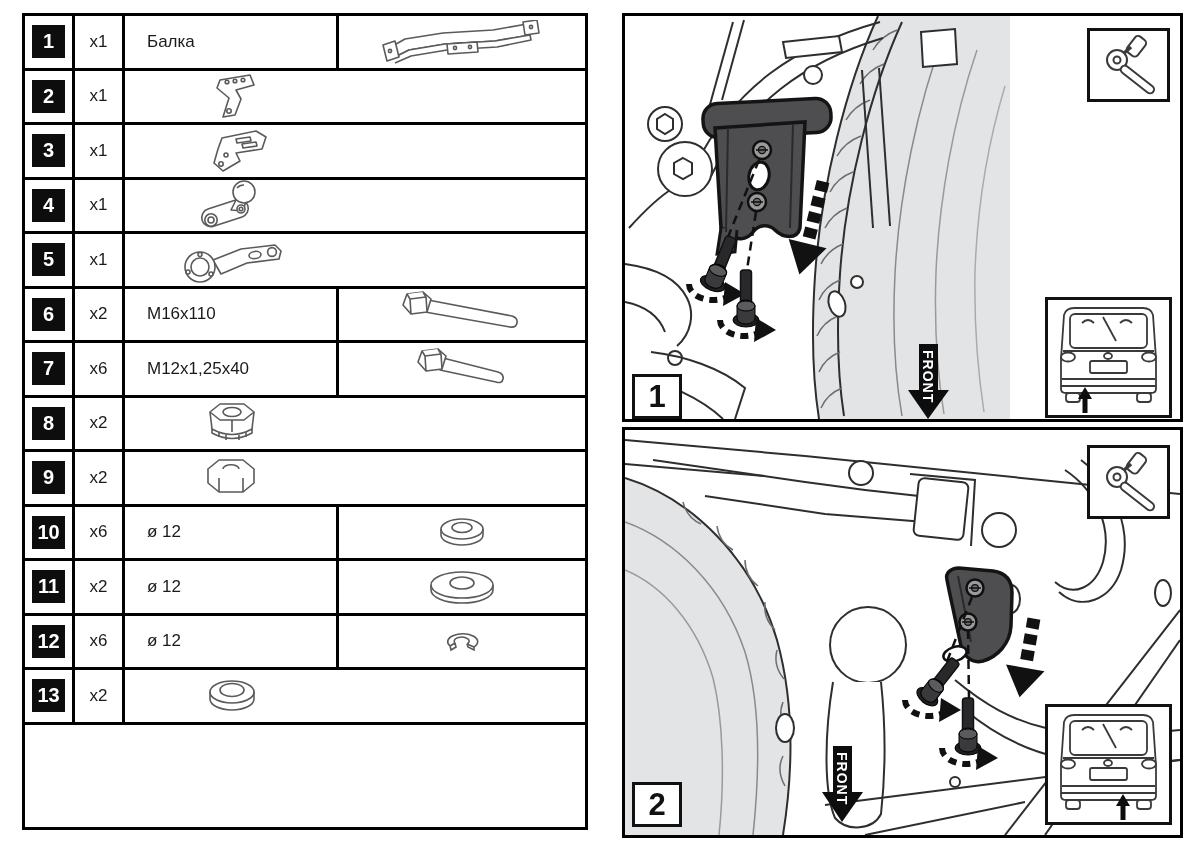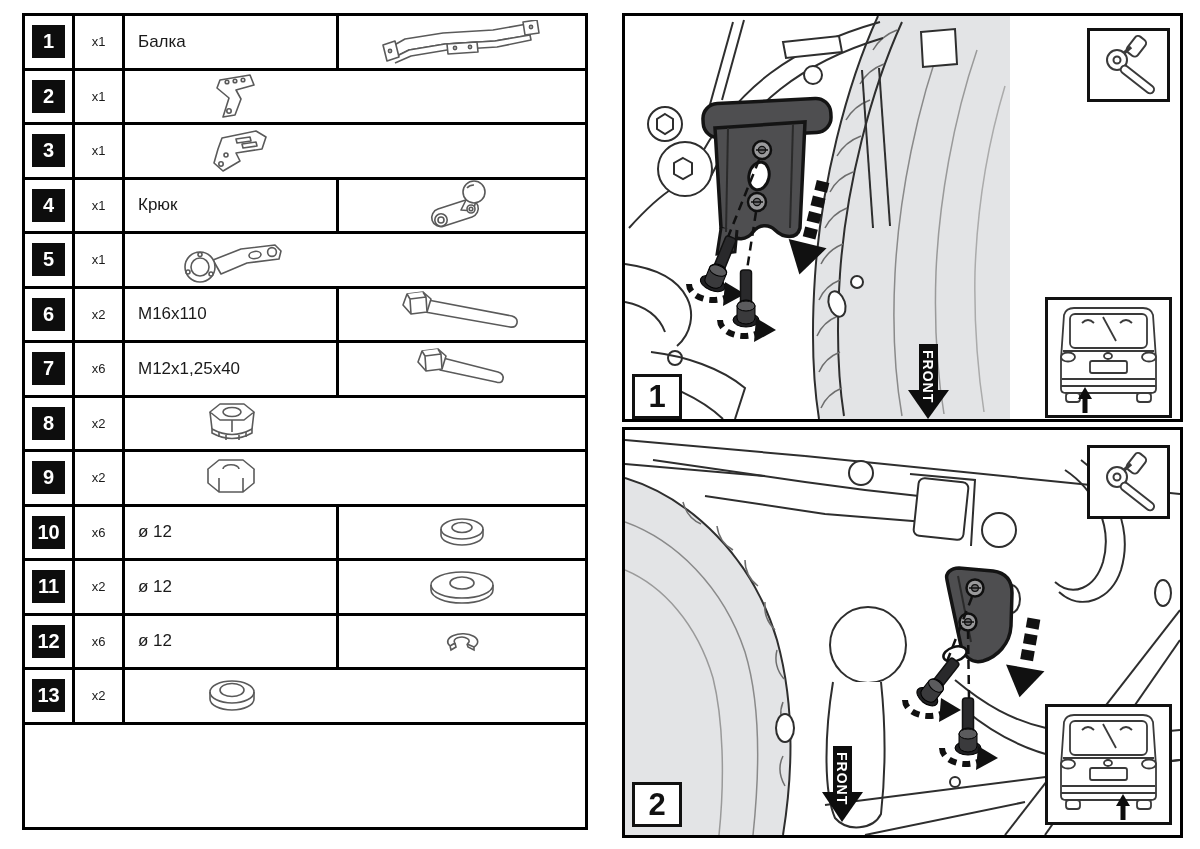--- a/index.html
+++ b/index.html
@@ -8,22 +8,22 @@
 
   
   .parts-table{position:absolute;left:22px;top:13px;width:566px;height:817px;
     border:3px solid #000;background:#fff;display:flex;flex-direction:column;box-sizing:border-box;}
   .prow{display:grid;grid-template-columns:50px 50px 214px 1fr;
     height:51.5px;flex:0 0 auto;border-bottom:3px solid #000;}
   .prow-footer{flex:1 1 auto;border-bottom:none;display:block;height:auto;}
   .cell{display:flex;align-items:center;box-sizing:border-box;border-right:3px solid #000;overflow:hidden;}
   .c-num,.c-qty,.c-icon{justify-content:center;}
   .c-icon{border-right:none;}
-  .c-name{padding-left:13px;font-size:17px;}
-  .c-qty{font-size:13px;}
+  .c-name{padding-left:22px;font-size:17px;}
+  .c-qty{font-size:17px;}
   .badge{display:flex;align-items:center;justify-content:center;background:#0d0d0d;color:#fff;
     min-width:33px;height:33px;padding:0 4px;font-size:20px;font-weight:bold;box-sizing:border-box;}
   .part-svg{display:block;}
 
   
   .panel{position:absolute;left:622px;width:561px;border:3px solid #000;background:#fff;box-sizing:border-box;}
   #panel1{top:13px;height:409px;}
   #panel2{top:427px;height:411px;}
   .scene{position:absolute;left:0;top:0;width:100%;height:100%;}
 
@@ -108,21 +108,20 @@
         </g>
       </svg>
     </div>
   </div>
 
   <div class="prow">
     <div class="cell c-num">
         <span class="badge">4</span>
       </div>
     <div class="cell c-qty">x1</div>
-    <div class="cell c-name">Крюк</div>
     <div class="cell c-icon">
       <svg class="part-svg" width="86" height="52" viewBox="0 0 86 52">
         <g fill="#fff" stroke="#5a5a5a" stroke-width="1.6" stroke-linejoin="round">
           <rect x="12" y="25" width="48" height="18" rx="9" transform="rotate(-18 36 34)"></rect>
           <path d="M 47 21 L 42 31 L 54 32 L 57 22 Z"></path>
           <circle cx="55" cy="13" r="11"></circle>
           <path d="M 48 9 a 9 9 0 0 1 7 -3" fill="none"></path>
           <circle cx="22" cy="41" r="6.2"></circle>
             <circle cx="22" cy="41" r="3"></circle>
           <circle cx="52" cy="30" r="4"></circle>

